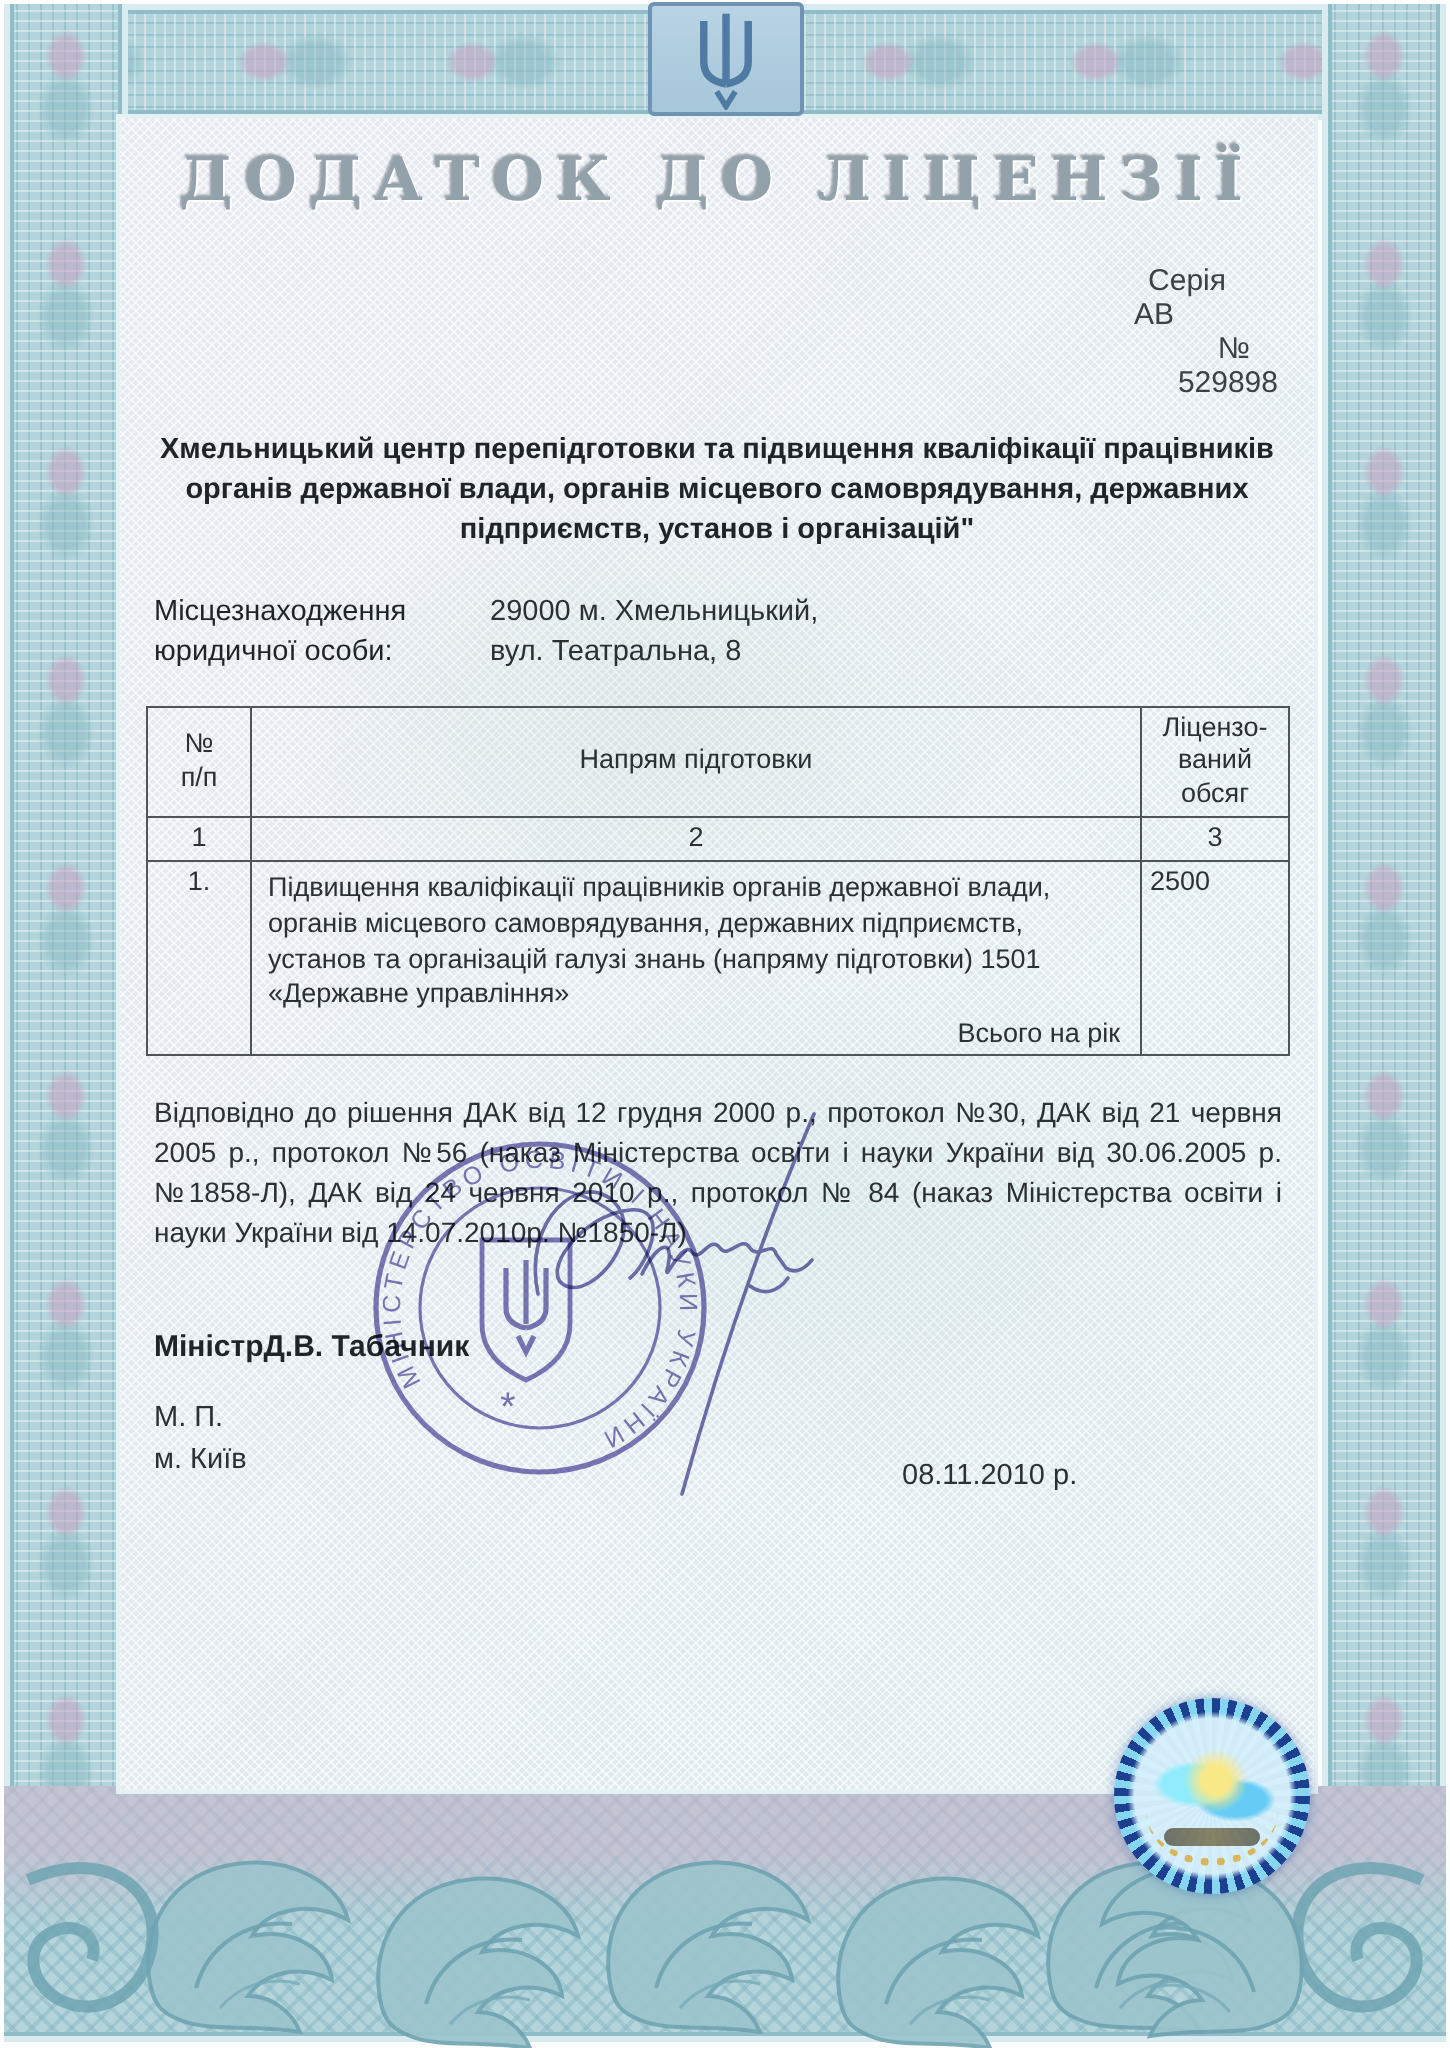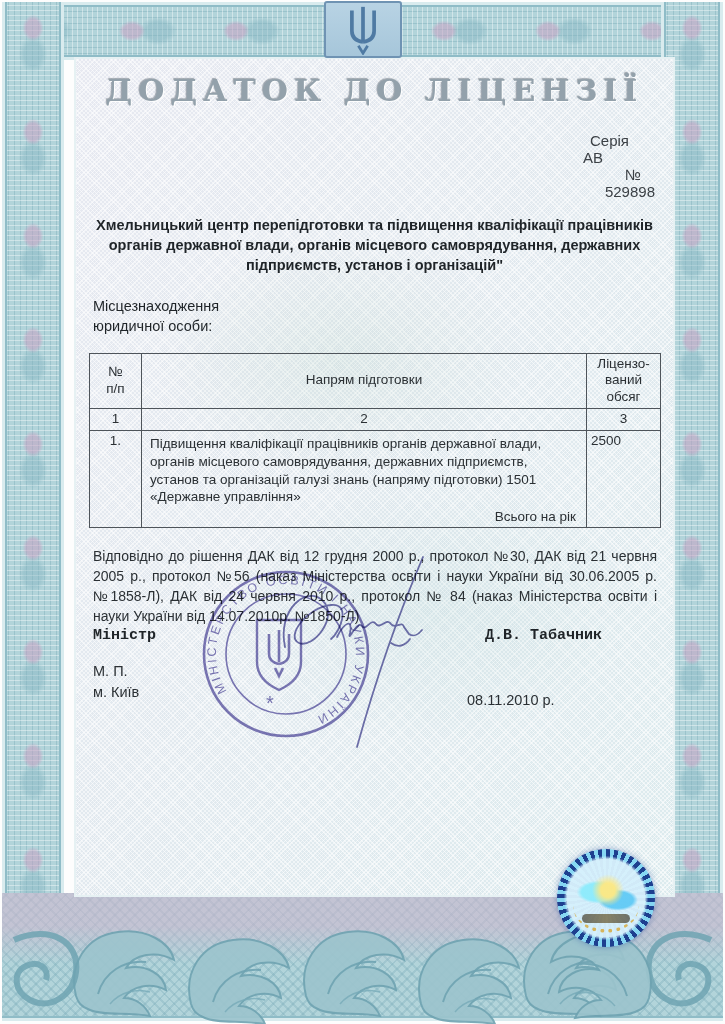--- a/index.html
+++ b/index.html
@@ -37,21 +37,21 @@
     box-shadow:inset 0 -3px 0 #d9ebee, inset 0 -5px 0 #8fbcc7;
   }
   .leafband{position:absolute;left:0;bottom:0;z-index:1;}
   
   .emblem{position:absolute;left:324px;top:1px;width:78px;height:57px;z-index:3;
     background:linear-gradient(180deg,#b8d3e4,#a6c6da);
     border:2px solid #6f93b3;border-radius:3px;box-sizing:border-box;
     display:flex;align-items:center;justify-content:center;}
   
   .inner{
-    position:absolute;left:76px;top:59px;width:597px;height:836px;z-index:2;
+    position:absolute;left:60px;top:59px;width:597px;height:836px;z-index:2;
     background-image:
       radial-gradient(ellipse 260px 170px at 44% 36%, rgba(168,206,186,.18), rgba(168,206,186,0) 70%),
       radial-gradient(ellipse 300px 190px at 60% 66%, rgba(160,205,200,.16), rgba(160,205,200,0) 70%),
       repeating-linear-gradient(45deg, rgba(255,255,255,.55) 0 1px, rgba(255,255,255,0) 1px 3px),
       repeating-linear-gradient(-45deg, rgba(255,255,255,.55) 0 1px, rgba(255,255,255,0) 1px 3px),
       linear-gradient(125deg,#e7e9f1 0%,#e2e9ef 45%,#dcebee 100%);
     color:#2b3034;box-shadow:0 0 0 2px #e6f1f3;
   }
   .doc-title{
     margin-top:14px;text-align:center;
@@ -71,21 +71,21 @@
   table.dirs td{border:1px solid #4e545a;padding:2px 4px;}
   td.c{text-align:center;}
   tr.hdr td{height:50px;vertical-align:middle;line-height:1.22;}
   tr.idx td{height:17px;line-height:1;}
   tr.bodyrow td{vertical-align:top;}
   .dir-text{padding:2px 4px 0 4px;line-height:1.33;}
   .total-line{text-align:right;padding:3px 6px 1px 0;}
   td.totalcell{vertical-align:bottom;padding-bottom:3px;}
   
   .resolution{margin:19px 16px 0 17px;font-size:14px;line-height:1.42;text-align:justify;color:#2b3034;}
-  .sign-row{display:flex;justify-content:space-between;padding:0 16px 0 17px;font-family:Liberation Mono, monospace;}
+  .sign-row{display:flex;margin-top:38px;padding:0 16px 0 17px;}
   .sign-row .left{font-weight:bold;font-size:15px;color:#1f2428;}
   .sign-right{width:172px;font-weight:bold;font-size:15px;color:#1f2428;}
   .mp-row{display:flex;justify-content:space-between;margin-top:17px;padding:0 16px 0 17px;font-size:14.5px;}
   .mp-left div{line-height:1.45;}
   .mp-right{width:190px;align-self:flex-end;font-size:14.5px;margin-top:31px;}
   
   .stamp{position:absolute;left:120px;top:505px;opacity:.82;mix-blend-mode:multiply;}
   .signature{position:absolute;left:195px;top:492px;opacity:.85;mix-blend-mode:multiply;}
   .hologram{position:absolute;left:557px;top:849px;width:98px;height:98px;border-radius:50%;z-index:5;
     background:
@@ -160,20 +160,24 @@
     <div class="org">
       <div>Хмельницький центр перепідготовки та підвищення кваліфікації працівників</div>
       <div>органів державної влади, органів місцевого самоврядування, державних</div>
       <div>підприємств, установ і організацій"</div>
     </div>
 
     <div class="loc">
       <div class="loc-label">
         <div>Місцезнаходження</div>
         <div>юридичної особи:</div>
+      </div>
+      <div class="loc-value">
+        <div>29000 м. Хмельницький,</div>
+        <div>вул. Театральна, 8</div>
       </div>
     </div>
 
     <table class="dirs">
       <colgroup>
           <col style="width:52px">
           <col>
           <col style="width:74px">
         </colgroup>
       <tbody>

